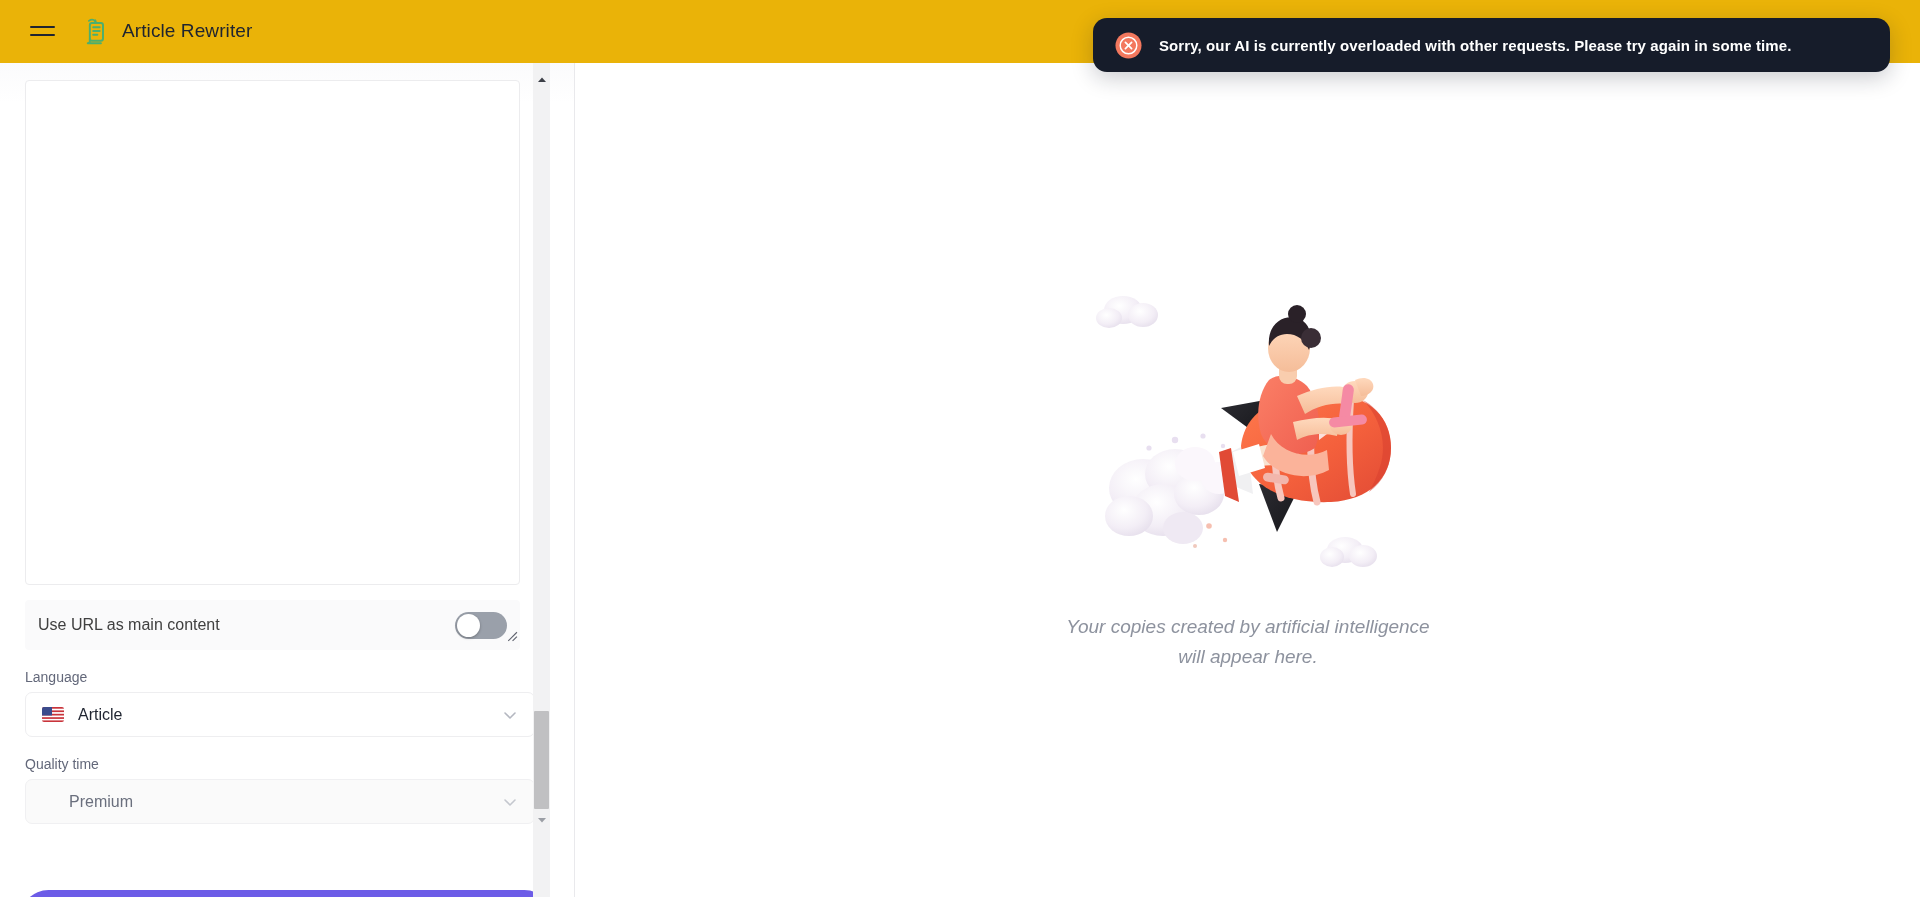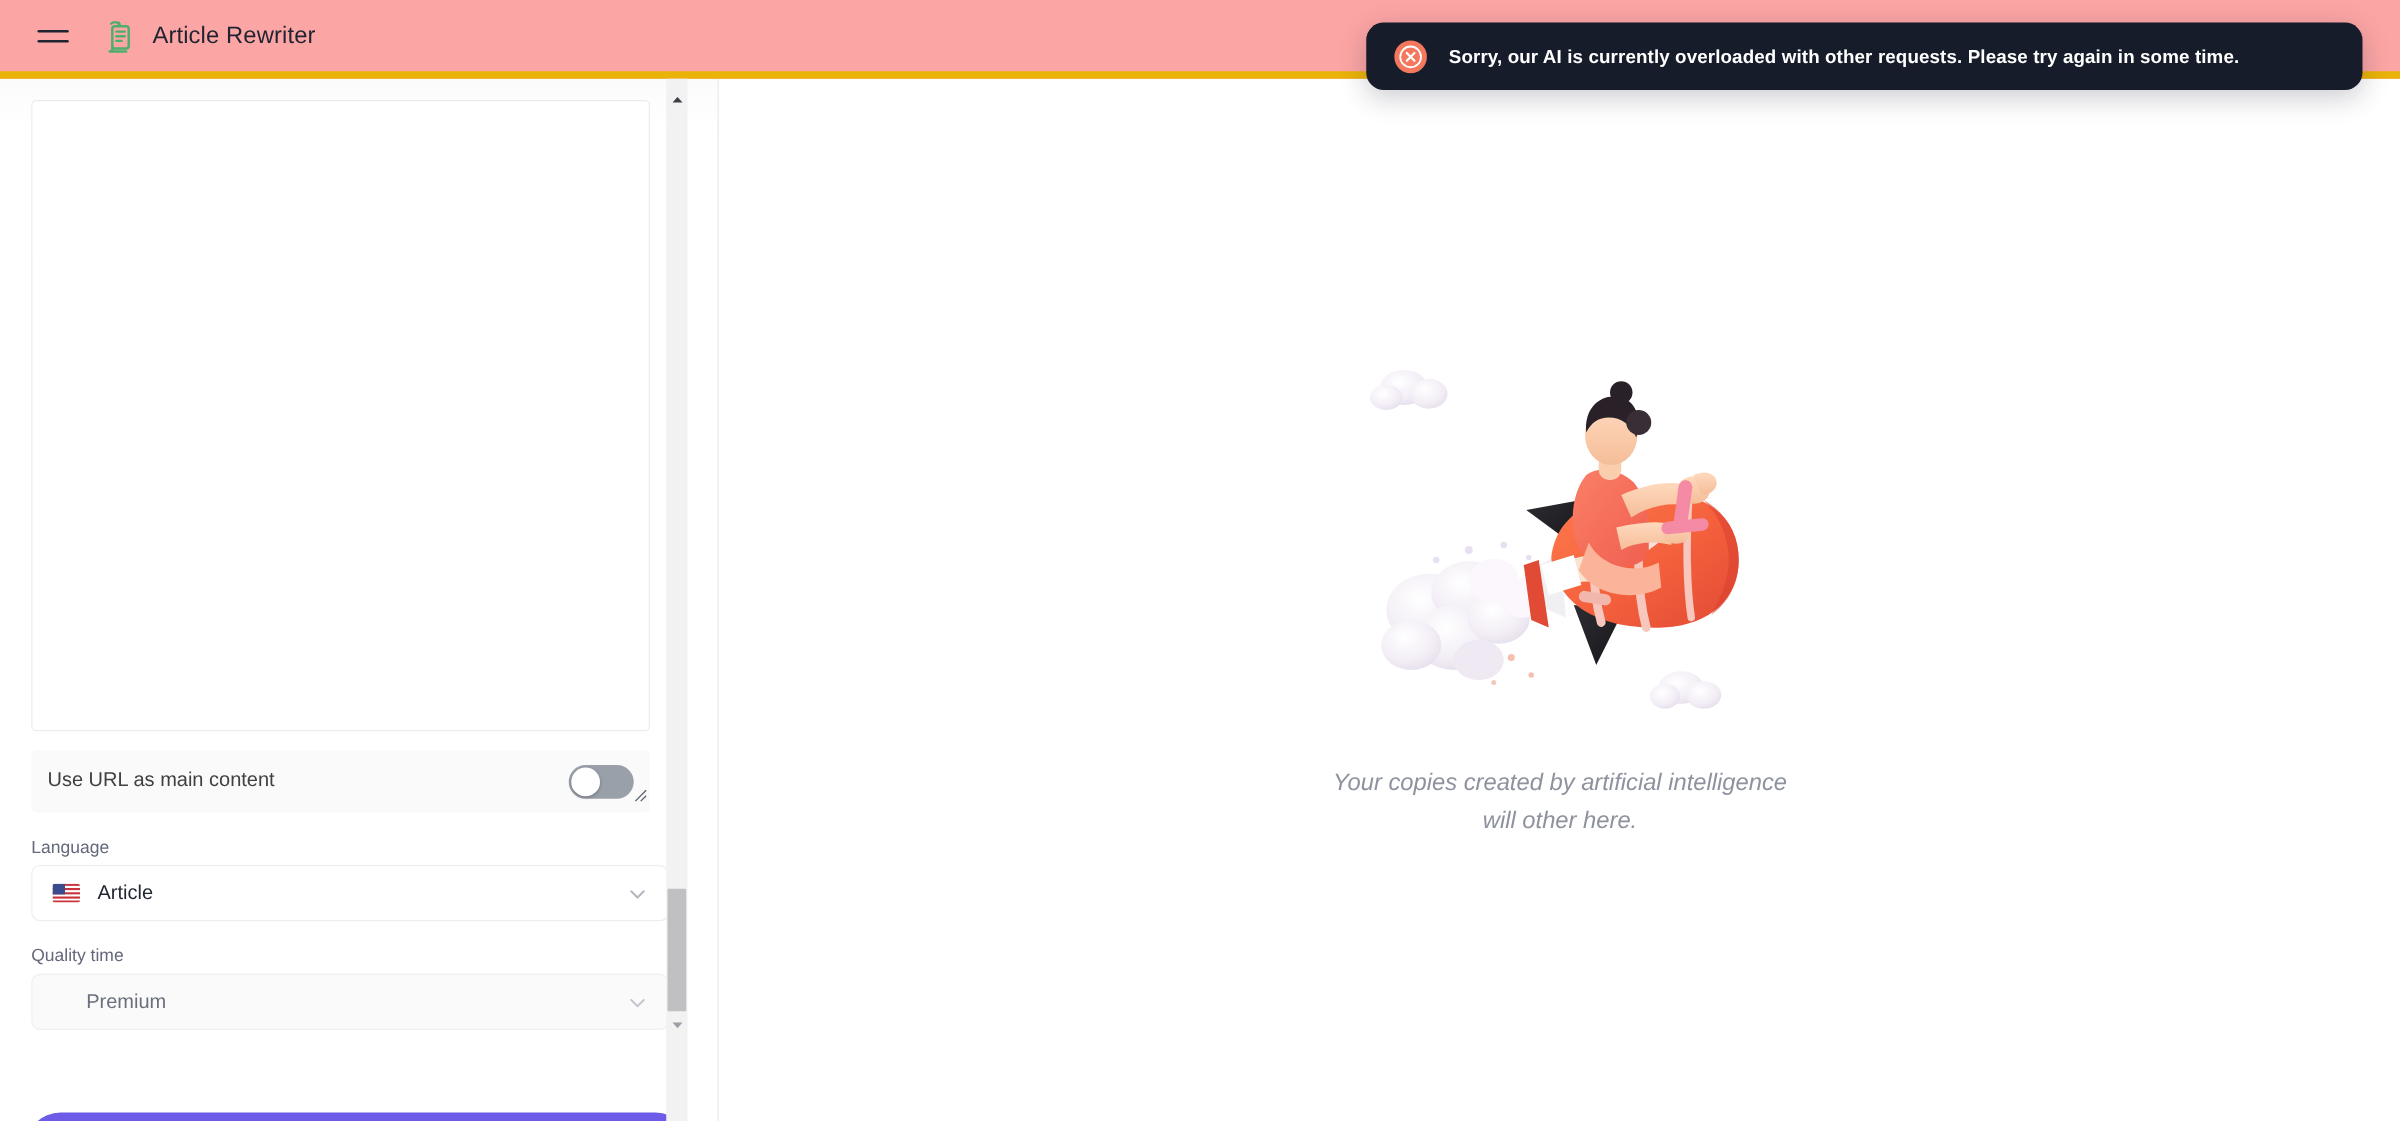--- a/index.html
+++ b/index.html
@@ -19,22 +19,22 @@
     height: 897px;
     background: #ffffff;
   }
 
   
   .header {
     position: absolute;
     top: 0; left: 0;
     width: 1920px;
     height: 63px;
-    background: #fca5a5;
-    border-bottom: 6px solid #eab308;
+    background: #eab308;
+    border-bottom: 1px solid #eab308;
     display: flex;
     align-items: center;
     padding-left: 30px;
     z-index: 5;
   }
 
   .hamburger {
     width: 28px;
     height: 28px;
     display: flex;
@@ -511,17 +511,17 @@
         <path d="M186 58 C184 36 200 26 214 30 C228 34 230 50 226 62
                  C222 52 214 46 204 46 C196 46 190 50 186 58 Z" fill="#2a2128"></path>
 
         <circle cx="228" cy="50" r="10" fill="#3a2e36"></circle>
         <circle cx="214" cy="26" r="9" fill="#2a2128"></circle>
       </g>
     </svg>
 
     <div class="empty-text">
       <div>Your copies created by artificial intelligence</div>
-      <div>will other here.</div>
+      <div>will appear here.</div>
     </div>
   </div>
 
 </div>
 
 </body></html>

